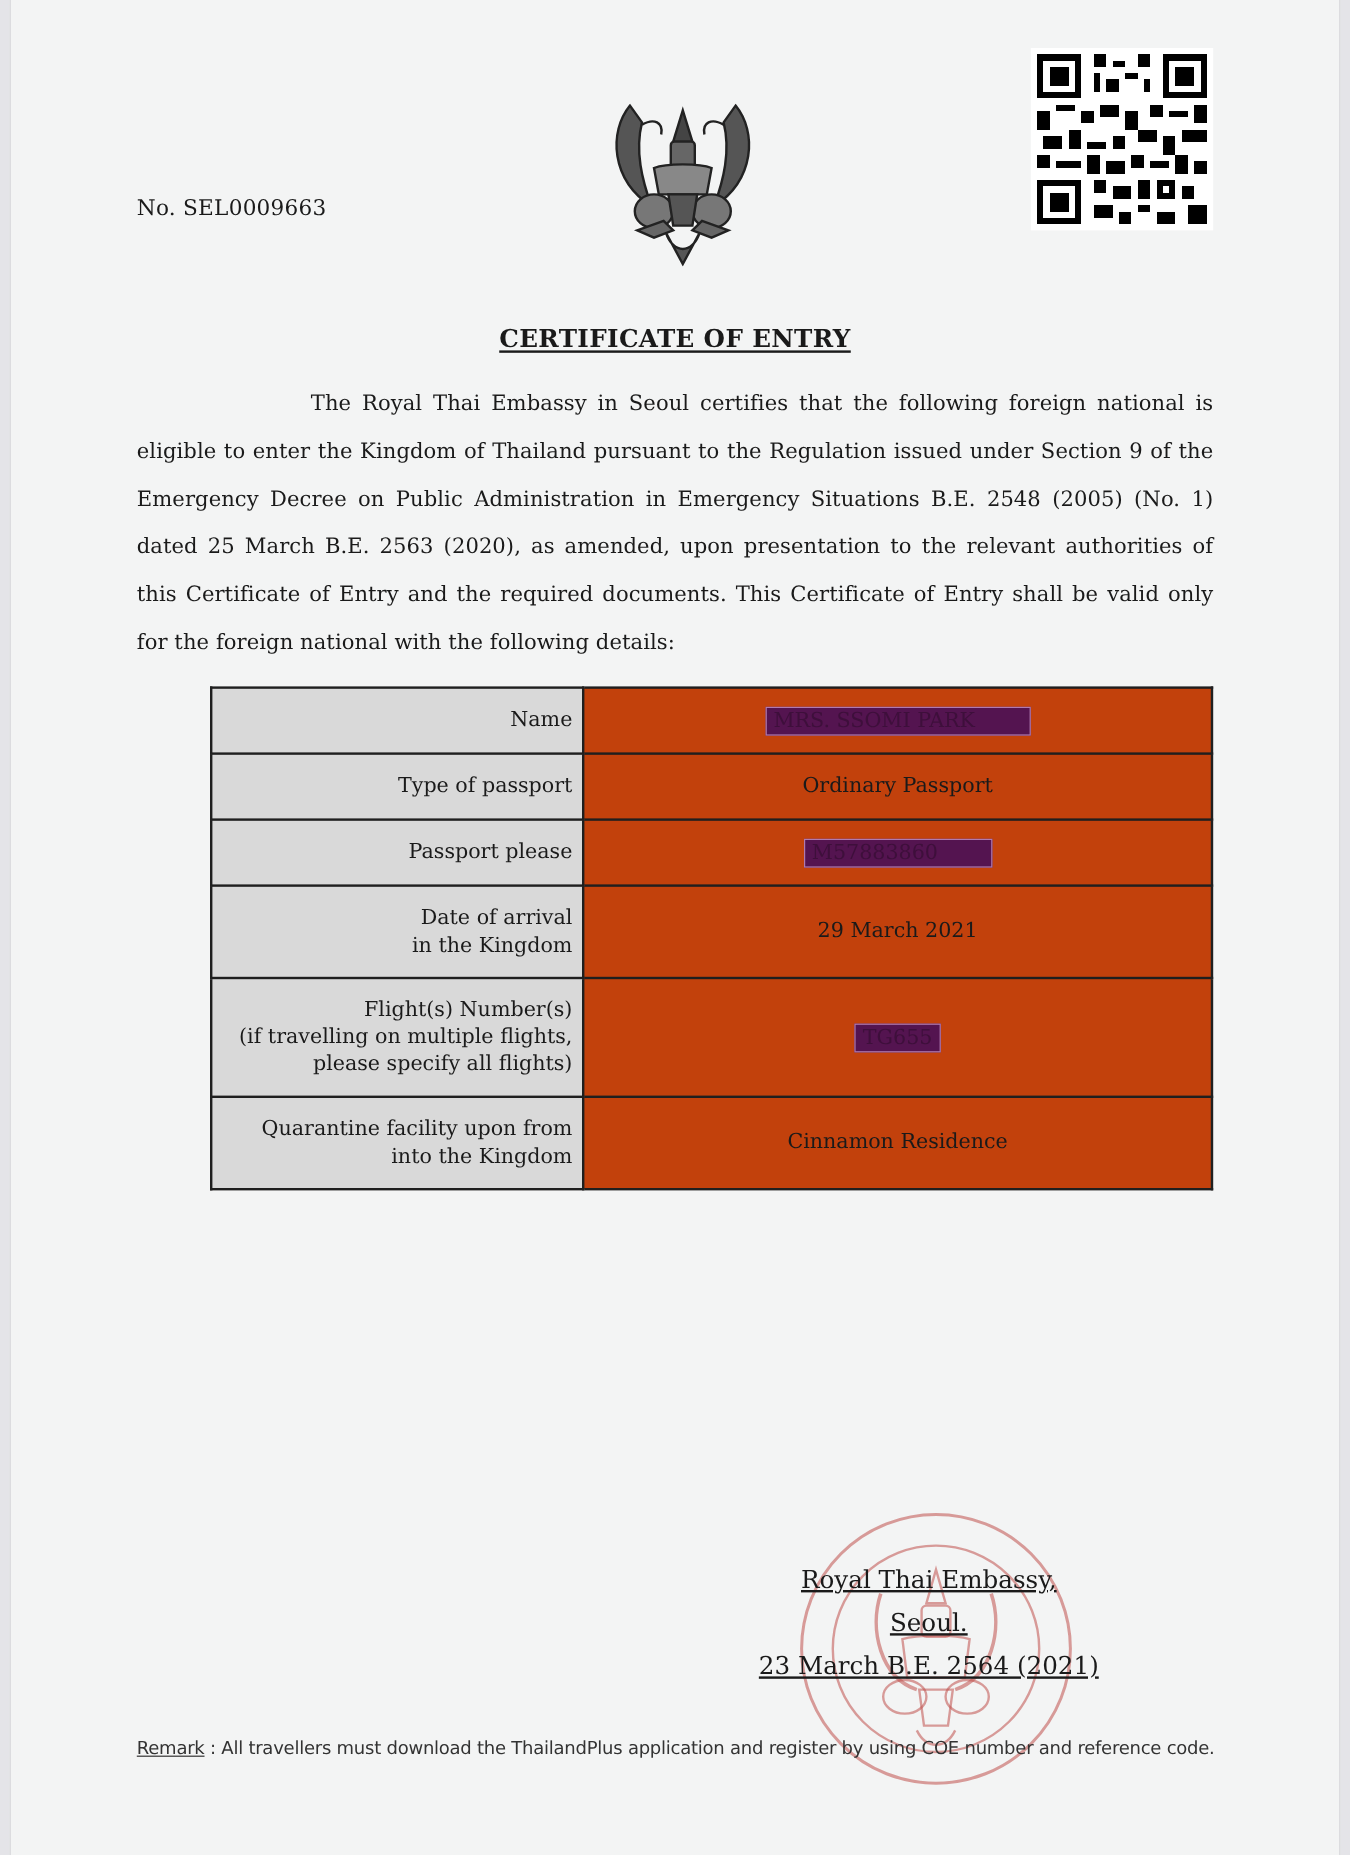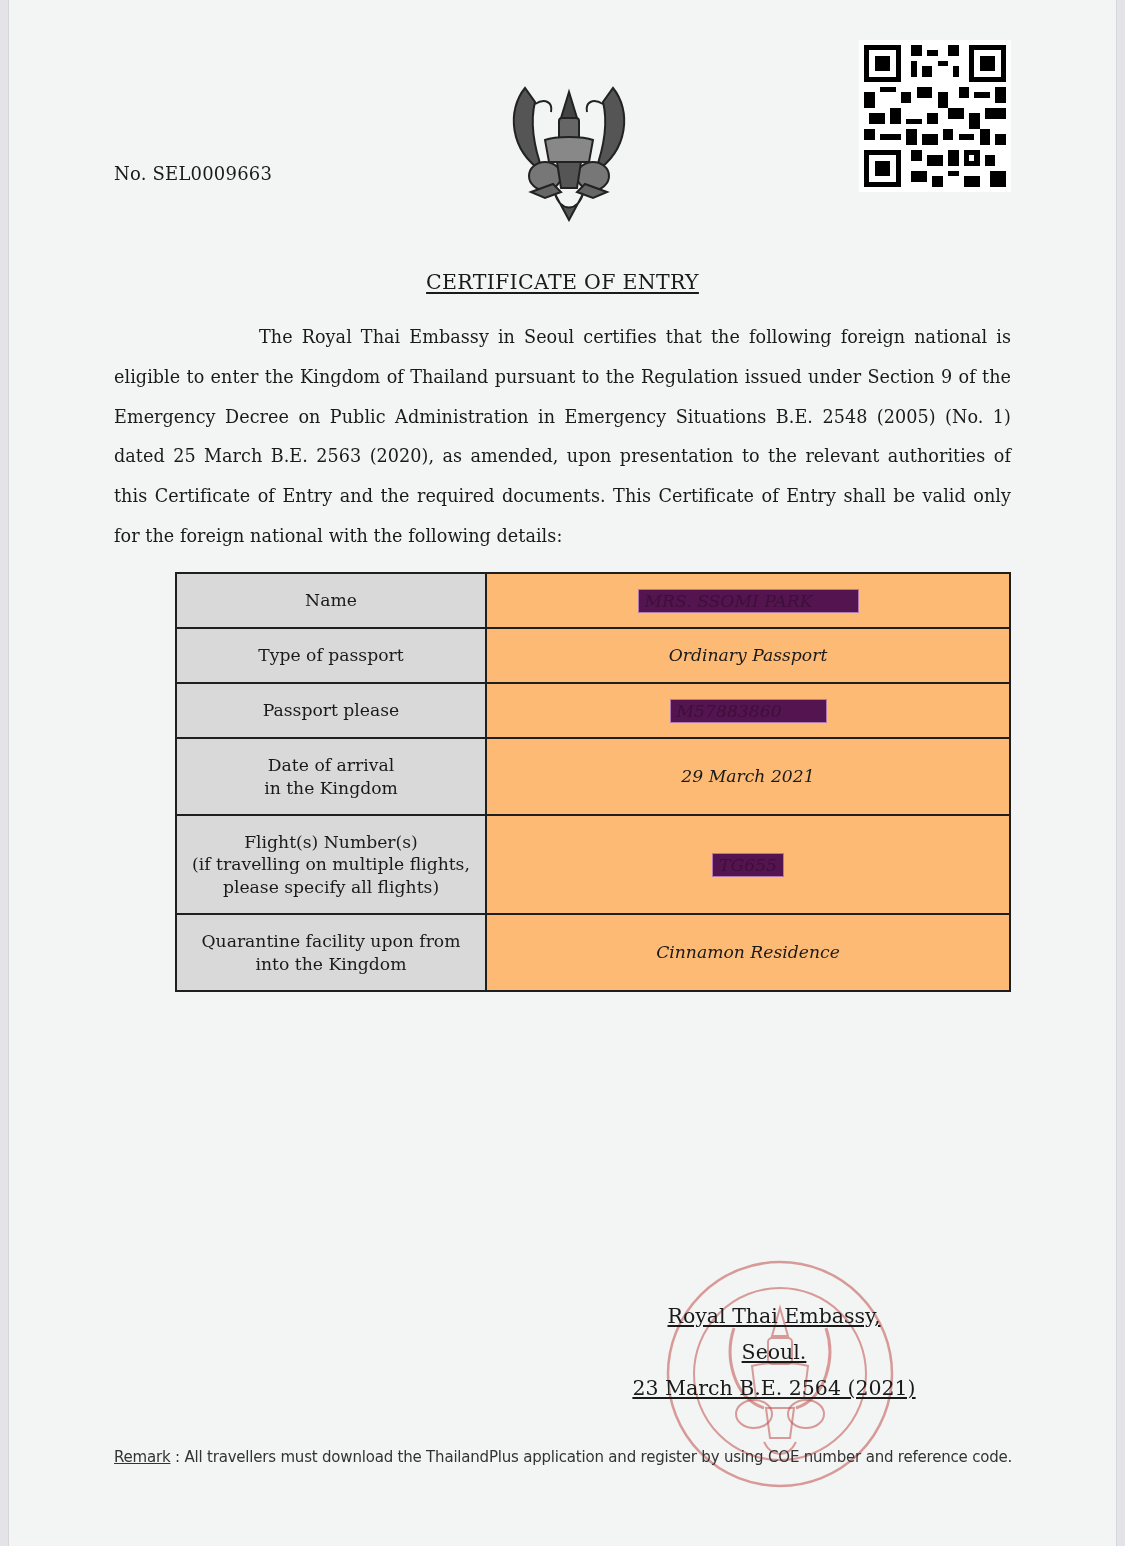--- a/index.html
+++ b/index.html
@@ -23,40 +23,40 @@
   .garuda {
     position: absolute; left: 496px; top: 80px; width: 128px; height: 142px;
   }
   .qr {
     position: absolute; left: 850px; top: 40px; width: 152px; height: 152px;
     background: #fff;
   }
   .title {
     position: absolute; left: 0; width: 1107px; top: 270px;
     text-align: center; font-size: 20.5px; text-decoration: underline;
-    text-underline-offset: 3px; letter-spacing: 0.3px;
+    text-underline-offset: 3px; letter-spacing: 0.3px; font-weight: bold;
   }
   .body-text {
     position: absolute; left: 105px; top: 318px; width: 897px;
     font-size: 17.6px; line-height: 39.8px; text-align: justify;
     text-indent: 145px; letter-spacing: 0.05px;
   }
   table.details {
     position: absolute; left: 166px; top: 572px; width: 836px;
     border-collapse: collapse; font-size: 17.2px;
   }
   table.details td {
     border: 2px solid #1f1f1f;
     text-align: center; vertical-align: middle;
     line-height: 22.5px; padding: 0 8px;
   }
   table.details td.label {
-    width: 292px; background: #d9d9d9;
-  }
-  table.details td.value { background: #fdba74; font-style: italic; }
+    width: 292px; background: #d9d9d9; text-align: right;
+  }
+  table.details td.value { background: #c2410c; }
   .redact {
     display: inline-block; background: #541450; color: #3e0f3b;
     border: 1px solid #b07ab0; line-height: 22px; padding: 0 6px;
   }
   .r-name { width: 207px; text-align: left; }
   .r-pass { width: 143px; text-align: left; }
   .r-flight { width: 58px; }
   .seal {
     position: absolute; left: 655px; top: 1258px; width: 232px; height: 232px;
   }

